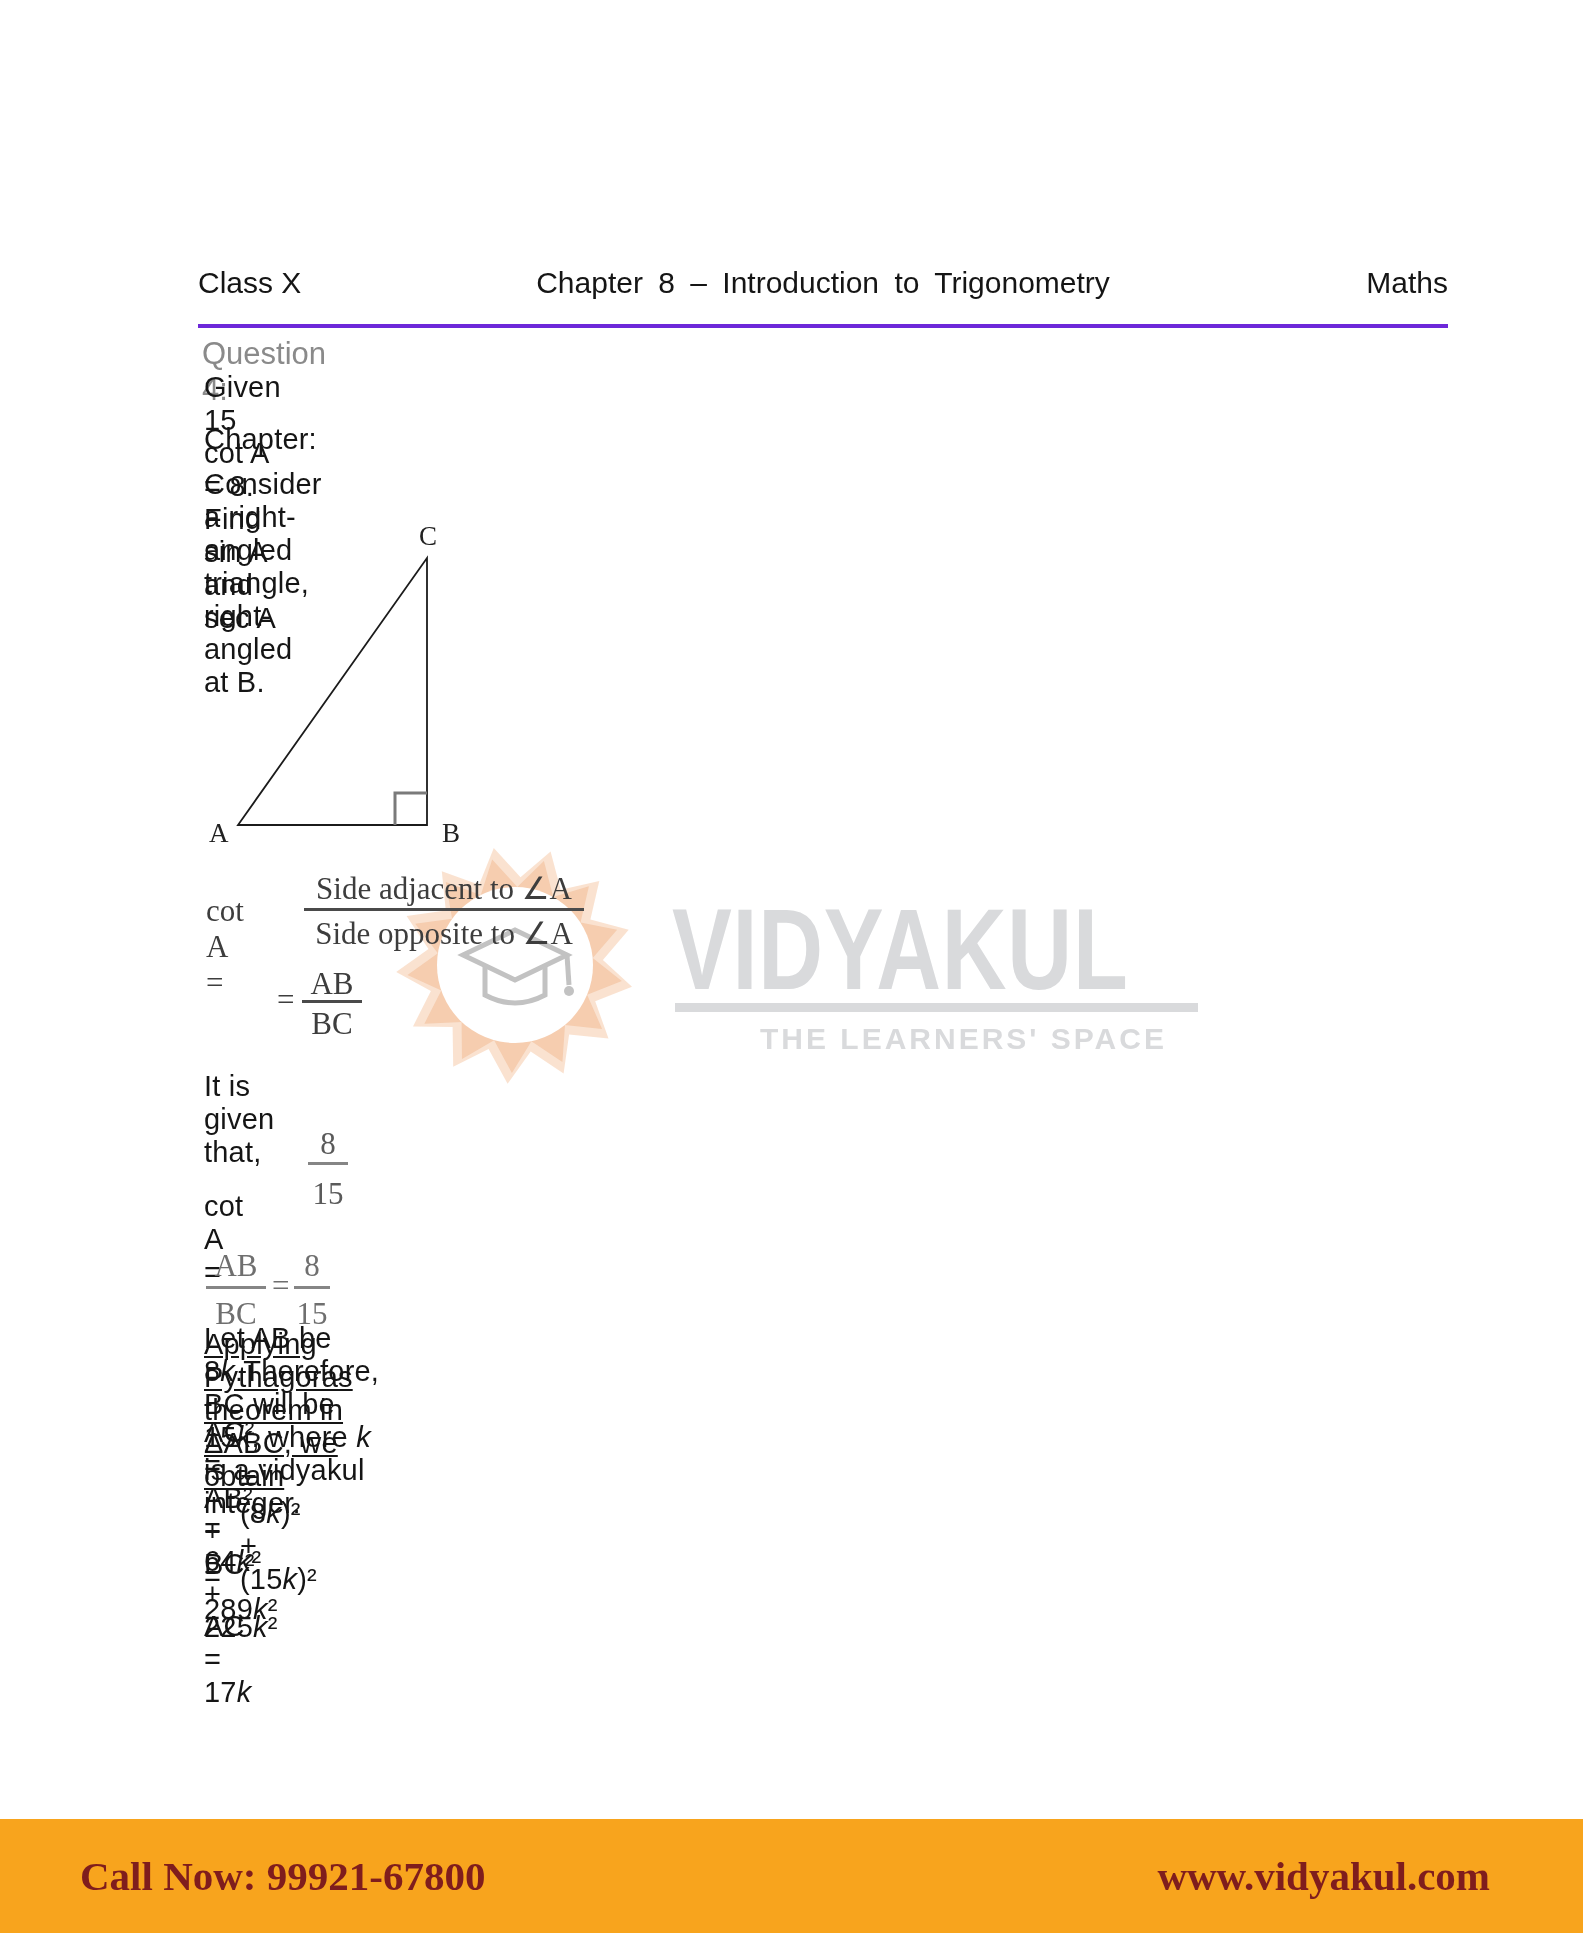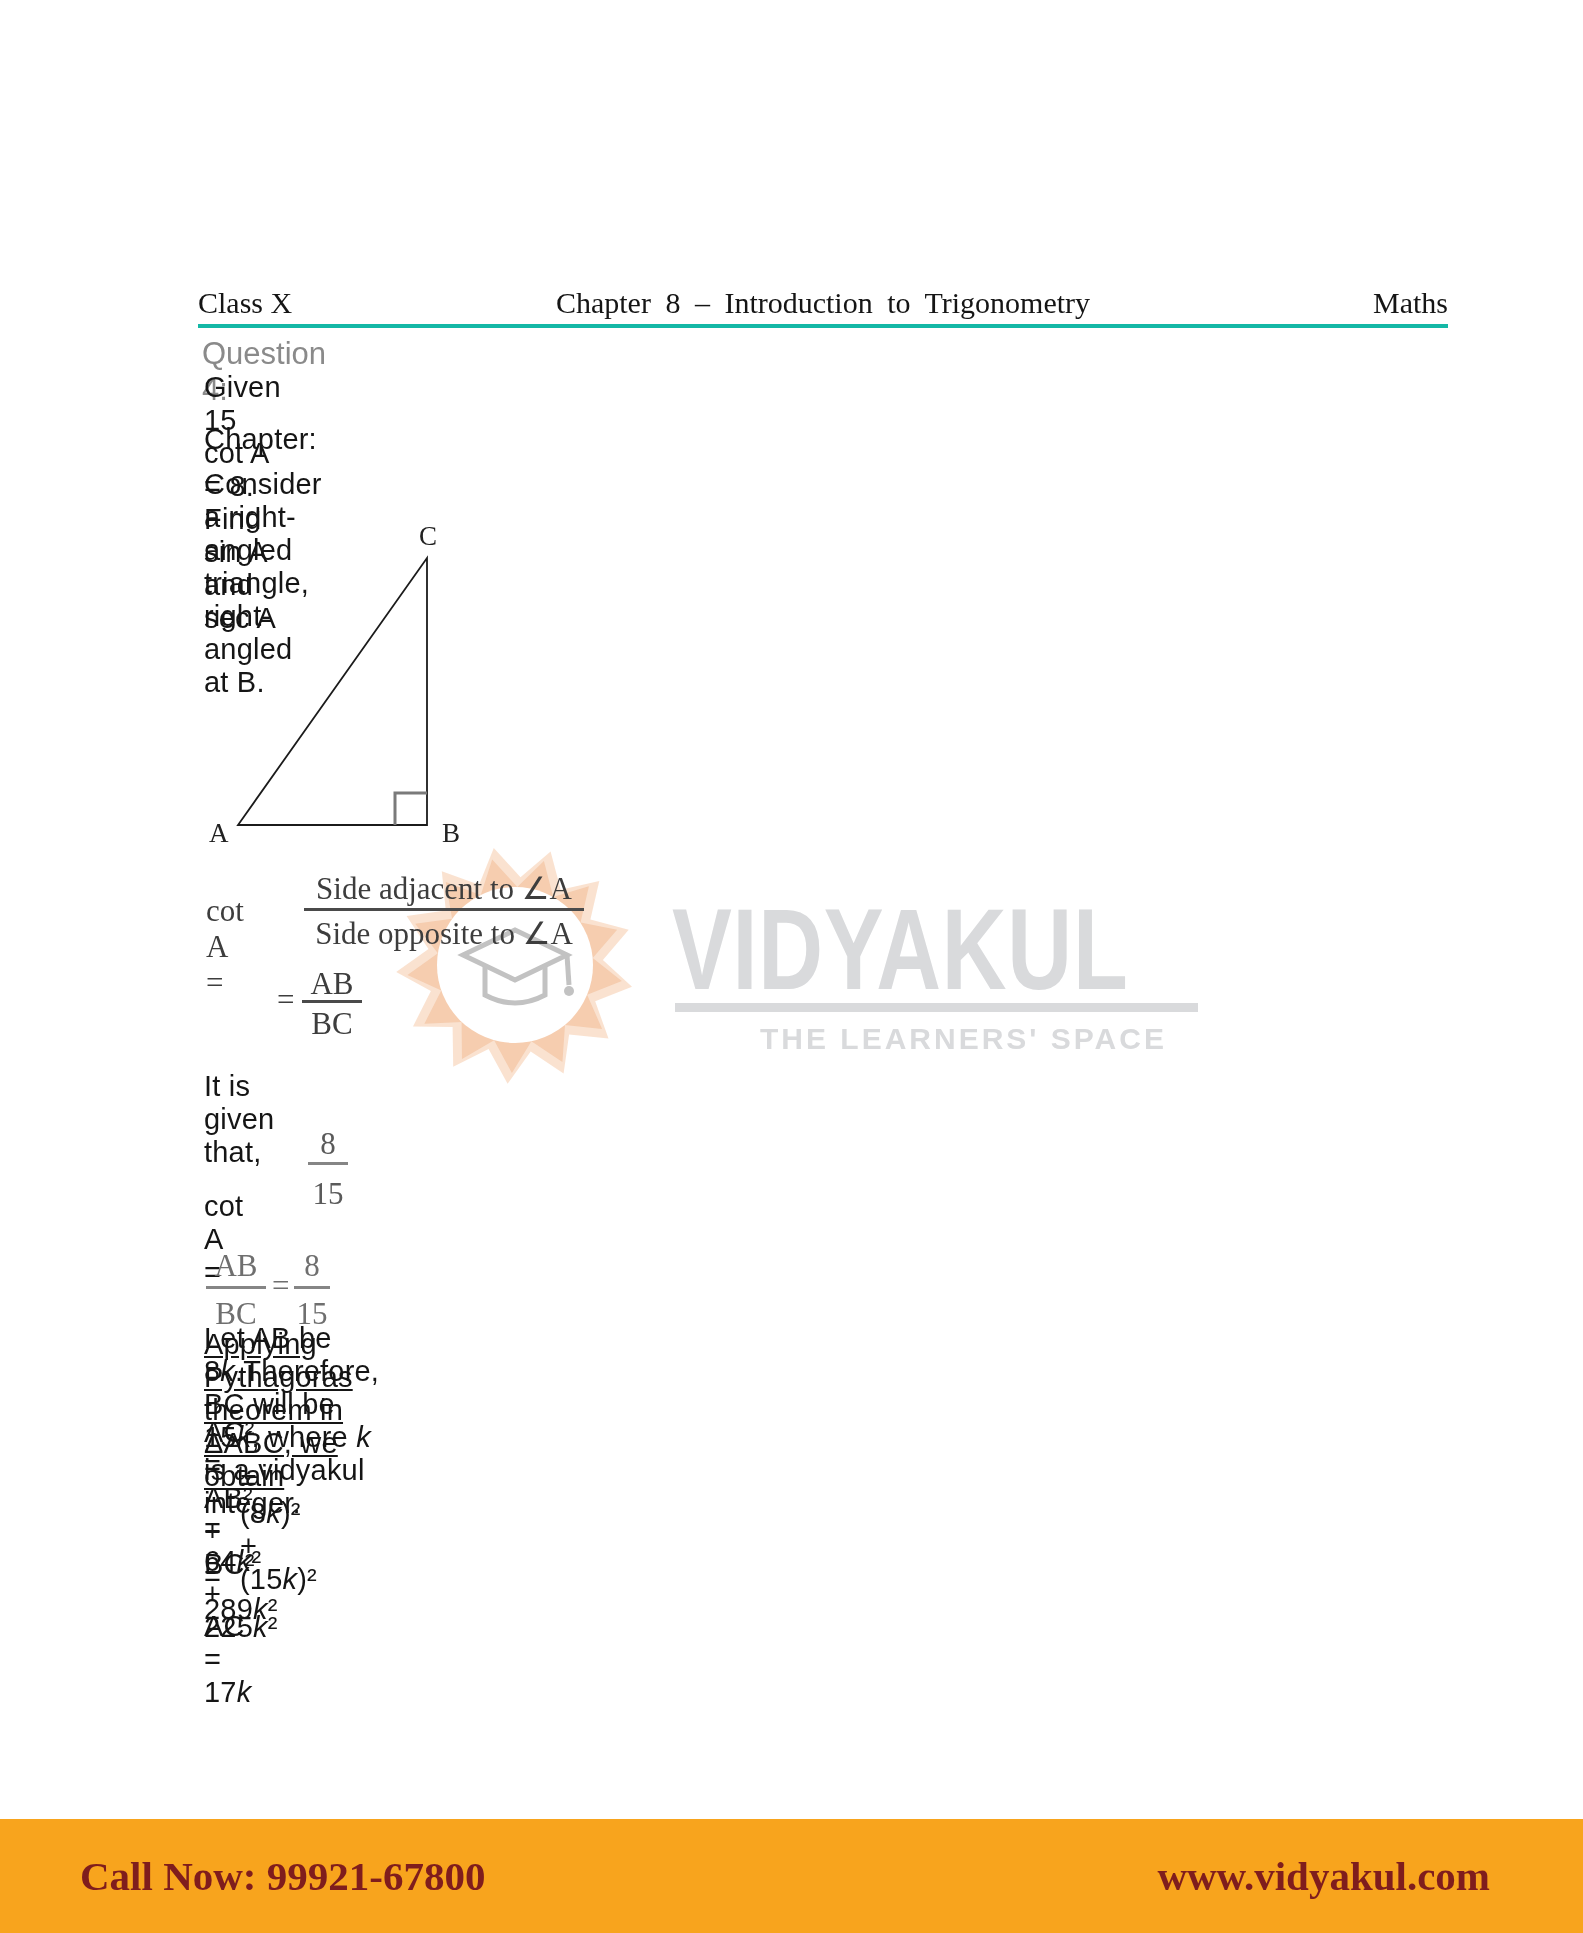--- a/index.html
+++ b/index.html
@@ -5,25 +5,24 @@
   html,body{margin:0;padding:0;}
   body{
     width:1583px;height:1933px;position:relative;background:#ffffff;
     font-family:"Liberation Sans",sans-serif;color:#151515;overflow:hidden;
   }
   .abs{position:absolute;}
 
   
   .header{
     position:absolute;left:198px;top:278px;width:1250px;height:50px;
-    border-bottom:4px solid #14b8a6;
+    border-bottom:4px solid #6d28d9;
     display:flex;align-items:flex-end;justify-content:space-between;
-    padding-bottom:4px;box-sizing:border-box;
+    padding-bottom:24px;box-sizing:border-box;
     font-size:30px;
-    font-family:Liberation Serif, serif;
   }
   .header .center{position:absolute;left:0;right:0;text-align:center;word-spacing:7px;}
 
   
   .q-label{left:202px;top:336px;font-size:31px;font-weight:normal;color:var(--q-gray,#8a8a8a);}
   .body-line{font-size:29px;letter-spacing:.2px;}
   .it{font-style:italic;}
 
   
   .triangle-svg{left:195px;top:505px;}

